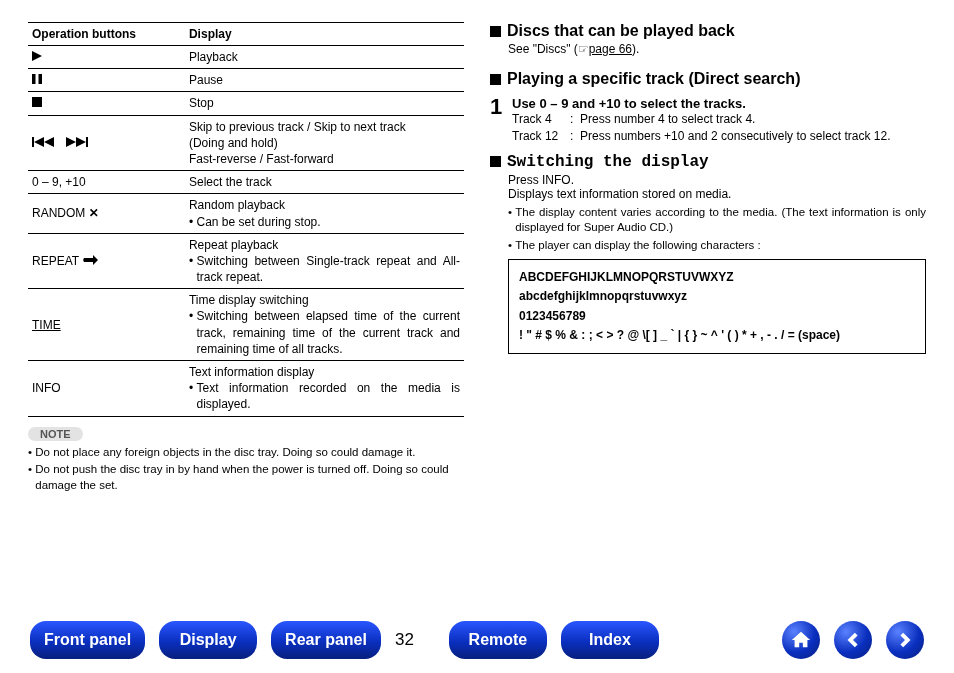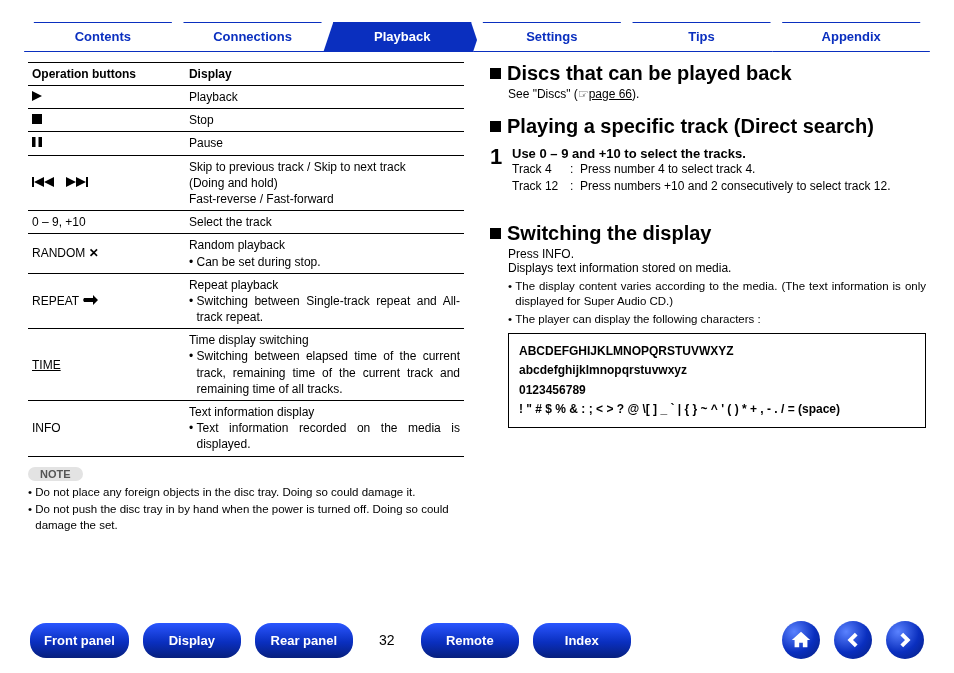--- a/index.html
+++ b/index.html
@@ -70,21 +70,21 @@
     font-size: 11px;
     margin-top: 10px;
     color: #555;
   }
   ul.bullets { list-style: none; padding: 0; margin: 4px 0 0 0; font-size: 11.5px; }
   ul.bullets li { display: flex; line-height: 1.35; margin-bottom: 2px;}
   ul.bullets li::before { content: "•\00a0"; }
 
   
   .sec-h {
-    font-size: 20px;
+    font-size: 16px;
     font-weight: bold;
     margin: 0 0 2px 0;
     display: flex;
     align-items: center;
   }
   .sec-h::before {
     content: "";
     display: inline-block;
     width: 11px; height: 11px;
     background: #000;
@@ -122,51 +122,43 @@
     justify-content: center;
     gap: 14px;
     padding: 0 30px;
   }
   .pill {
     display: inline-block;
     min-width: 98px;
     text-align: center;
     color: #fff;
     font-weight: bold;
-    font-size: 13px;
+    font-size: 16px;
     padding: 10px 14px;
     border-radius: 16px;
     background: linear-gradient(#2a56ff, #0a2fbf 55%, #071f7d);
     cursor: pointer;
   }
-  .pagenum { font-size: 14px; min-width: 40px; text-align: center;}
+  .pagenum { font-size: 17px; min-width: 40px; text-align: left;}
   .circlebtn {
     width: 38px; height: 38px; border-radius: 50%;
     background: radial-gradient(circle at 32% 28%, #5a82ff, #0a2fbf 55%, #071f7d);
     display: inline-flex; align-items: center; justify-content: center;
     color: #fff; cursor: pointer;
   }
   .circlebtn svg { width: 22px; height: 22px; fill: #fff; }
   .grow { flex: 1; }
 
   .iconcell svg { height: 10px; }
 </style>
 </head>
 <body>
 
 <div class="page">
 
-  <div class="tabbar">
-    <div class="tab">Contents</div>
-    <div class="tab">Connections</div>
-    <div class="tab active">Playback</div>
-    <div class="tab">Settings</div>
-    <div class="tab">Tips</div>
-    <div class="tab">Appendix</div>
-  </div>
 
   <div class="columns">
 
     <div class="col">
       <table class="op">
         <thead>
           <tr>
             <th>Operation buttons</th>
             <th>Display</th>
           </tr>
@@ -179,36 +171,36 @@
                     <polygon points="0,0 10,5 0,10"></polygon>
                   </svg>
               </span>
             </td>
             <td>Playback</td>
           </tr>
           <tr>
             <td class="btncell iconcell">
               <span>
                 <svg viewBox="0 0 10 10">
-                    <rect x="0" y="0" width="10" height="10"></rect>
-                  </svg>
-              </span>
-            </td>
-            <td>Stop</td>
-          </tr>
-          <tr>
-            <td class="btncell iconcell">
-              <span>
-                <svg viewBox="0 0 10 10">
                     <rect x="0" y="0" width="3.5" height="10"></rect>
                     <rect x="6.5" y="0" width="3.5" height="10"></rect>
                   </svg>
               </span>
             </td>
             <td>Pause</td>
+          </tr>
+          <tr>
+            <td class="btncell iconcell">
+              <span>
+                <svg viewBox="0 0 10 10">
+                    <rect x="0" y="0" width="10" height="10"></rect>
+                  </svg>
+              </span>
+            </td>
+            <td>Stop</td>
           </tr>
           <tr>
             <td class="btncell iconcell" style="vertical-align:middle;">
               <span>
                 <svg viewBox="0 0 24 10">
                     <rect x="0" y="0" width="2" height="10"></rect>
                     <polygon points="12,0 2,5 12,10"></polygon>
                     <polygon points="22,0 12,5 22,10"></polygon>
                   </svg>
               </span>&nbsp;
@@ -311,21 +303,21 @@
             <div class="v">Press number 4 to select track 4.</div>
           </div>
           <div class="ex-row">
             <div class="k">Track 12</div>
               <div class="sep">:</div>
             <div class="v">Press numbers +10 and 2 consecutively to select track 12.</div>
           </div>
         </div>
       </div>
 
-      <div class="sec-h" style="margin-top:27px;">
+      <div class="sec-h" style="margin-top:8px;font-family:Liberation Mono, monospace;">
           <span>Switching the display</span>
         </div>
       <div class="indent">Press INFO.</div>
       <div class="indent">Displays text information stored on media.</div>
       <ul class="bullets indent" style="margin-left:18px;">
         <li>
             <span class="justify">The display content varies according to the media. (The text information is only displayed for Super Audio CD.)</span>
           </li>
         <li>
             <span>The player can display the following characters :</span>

